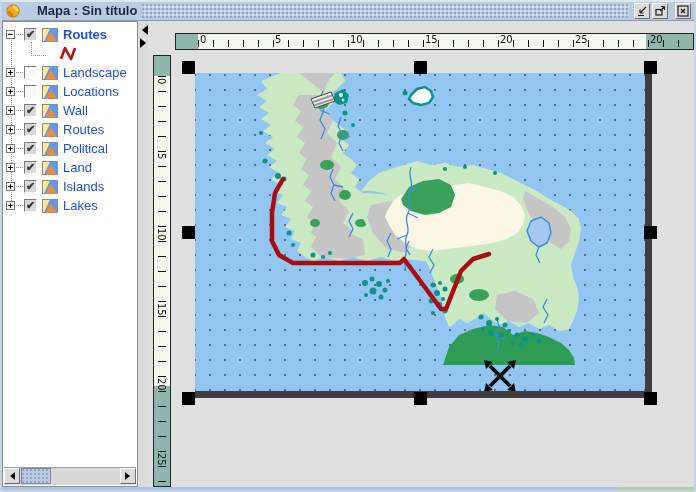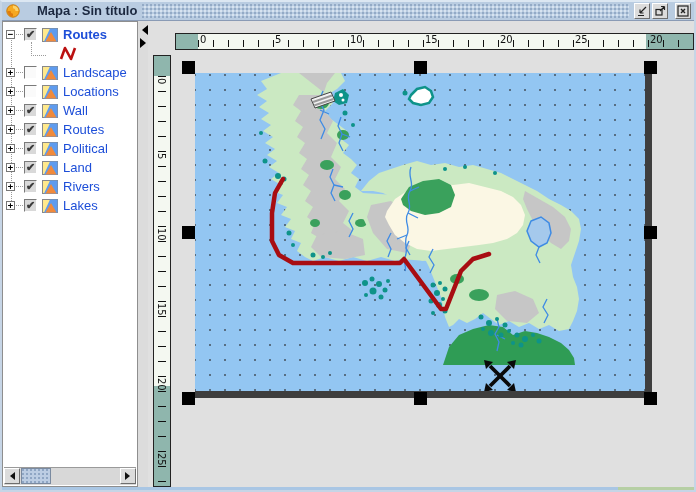--- a/index.html
+++ b/index.html
@@ -214,21 +214,21 @@
           <span class="toggle">+</span>
           <span class="dotl"></span>
           <span class="cb checked">
             <span class="mark">✔</span>
           </span>
           <svg width="16" height="14" class="licon">
             <rect x="0.5" y="0.5" width="15" height="13" fill="#FFE98C" stroke="#888"></rect>
             <polygon points="8,0.5 15.5,0.5 15.5,13.5 2,13.5" fill="#5E9BEE"></polygon>
             <polygon points="3.5,13.5 9,4 14.5,13.5" fill="#F08A3C"></polygon>
           </svg>
-          <span class="llabel">Rivers</span>
+          <span class="llabel">Islands</span>
         </div>
         <div class="tree-row">
           <span class="toggle">+</span>
           <span class="dotl"></span>
           <span class="cb checked">
             <span class="mark">✔</span>
           </span>
           <svg width="16" height="14" class="licon">
             <rect x="0.5" y="0.5" width="15" height="13" fill="#FFE98C" stroke="#888"></rect>
             <polygon points="8,0.5 15.5,0.5 15.5,13.5 2,13.5" fill="#5E9BEE"></polygon>

